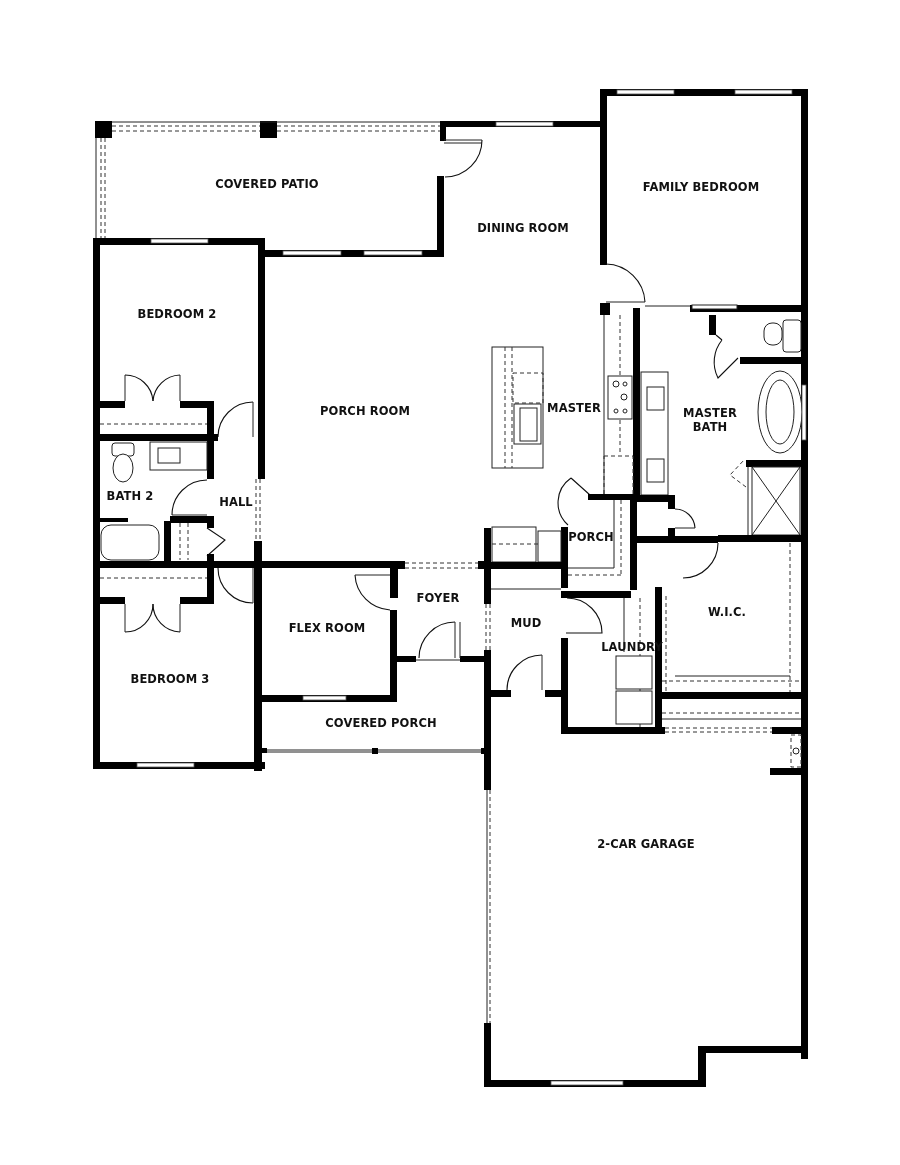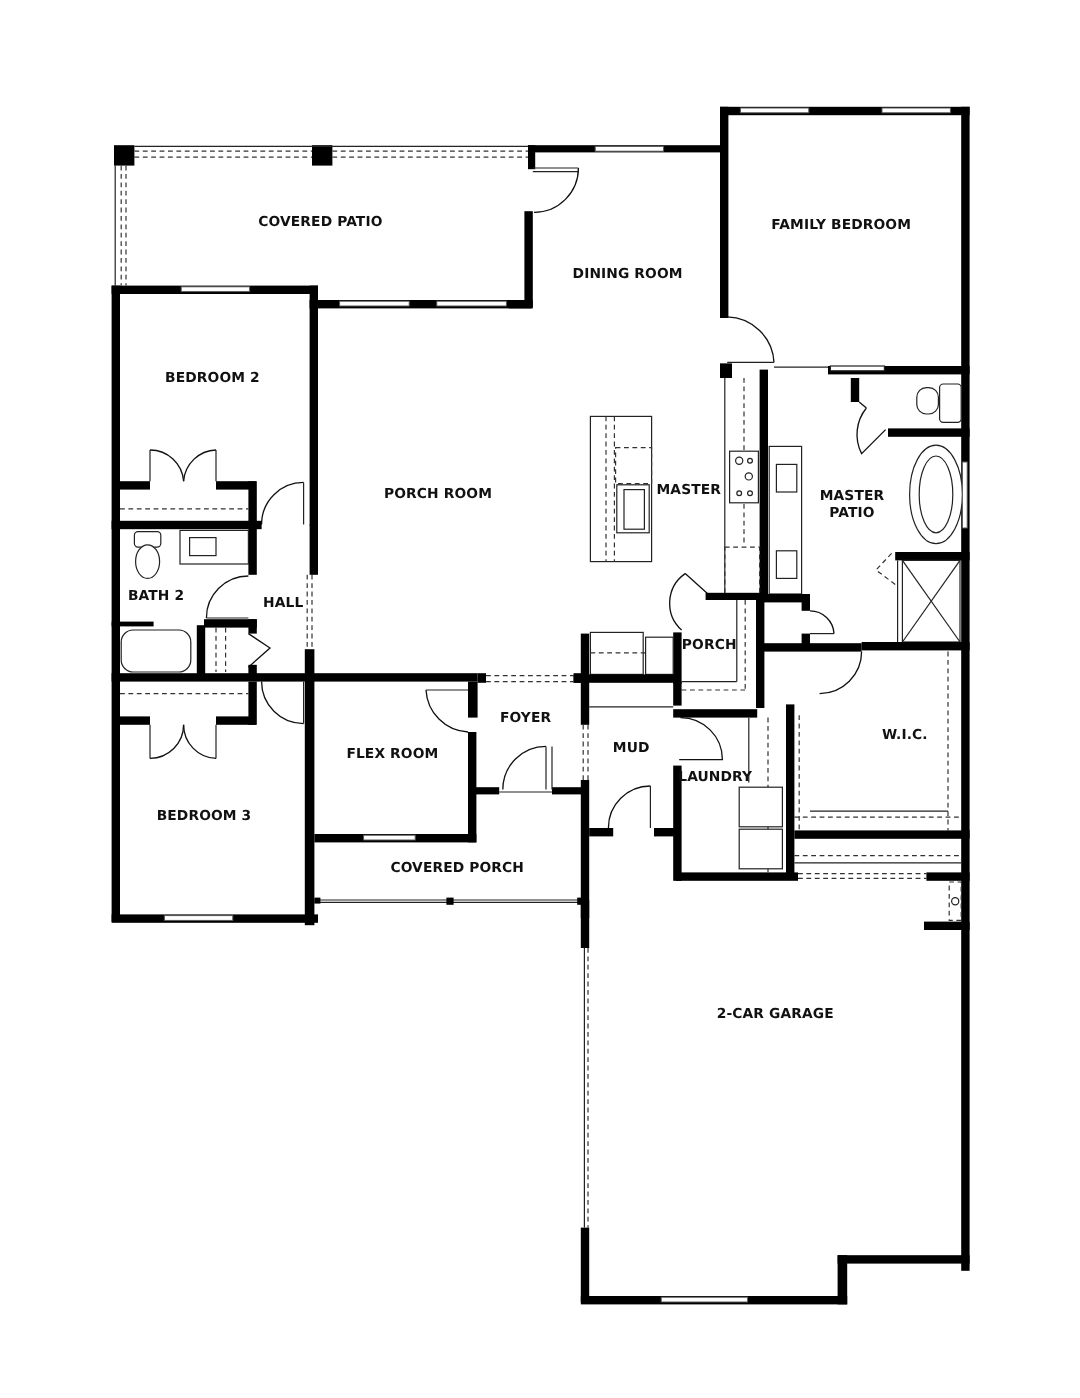--- a/index.html
+++ b/index.html
@@ -262,25 +262,25 @@
 </svg>
 
 <div class="room-label" style="left:267px;top:184px">COVERED PATIO</div>
 <div class="room-label" style="left:523px;top:228px">DINING ROOM</div>
 <div class="room-label" style="left:701px;top:187px">FAMILY BEDROOM</div>
 <div class="room-label" style="left:177px;top:314px">BEDROOM 2</div>
 <div class="room-label" style="left:365px;top:411px">PORCH ROOM</div>
 <div class="room-label" style="left:574px;top:408px">MASTER</div>
 <div class="room-label" style="left:710px;top:420px">
   <div>MASTER</div>
-  <div>PATIO</div>
+  <div>BATH</div>
 </div>
 <div class="room-label" style="left:130px;top:496px">BATH 2</div>
 <div class="room-label" style="left:236px;top:502px">HALL</div>
 <div class="room-label" style="left:591px;top:537px">PORCH</div>
 <div class="room-label" style="left:438px;top:598px">FOYER</div>
 <div class="room-label" style="left:526px;top:623px">MUD</div>
-<div class="room-label" style="left:754px;top:612px">W.I.C.</div>
+<div class="room-label" style="left:727px;top:612px">W.I.C.</div>
 <div class="room-label" style="left:327px;top:628px">FLEX ROOM</div>
-<div class="room-label" style="left:596px;top:647px">LAUNDRY</div>
+<div class="room-label" style="left:632px;top:647px">LAUNDRY</div>
 <div class="room-label" style="left:170px;top:679px">BEDROOM 3</div>
 <div class="room-label" style="left:381px;top:723px">COVERED PORCH</div>
 <div class="room-label" style="left:646px;top:844px">2-CAR GARAGE</div>
 
 </body></html>

